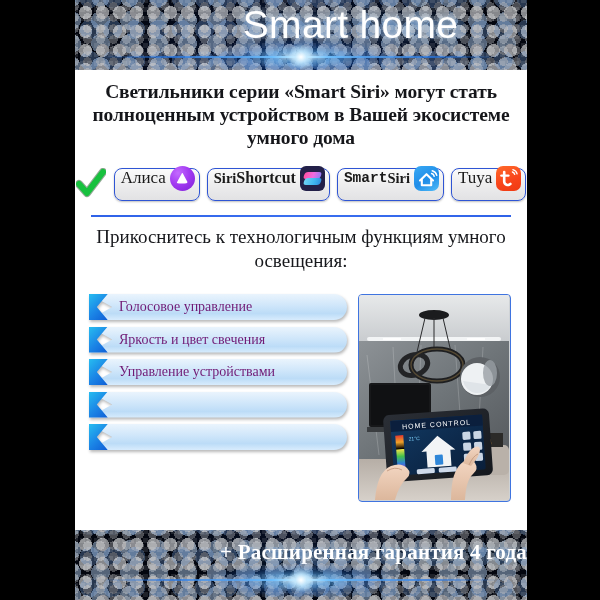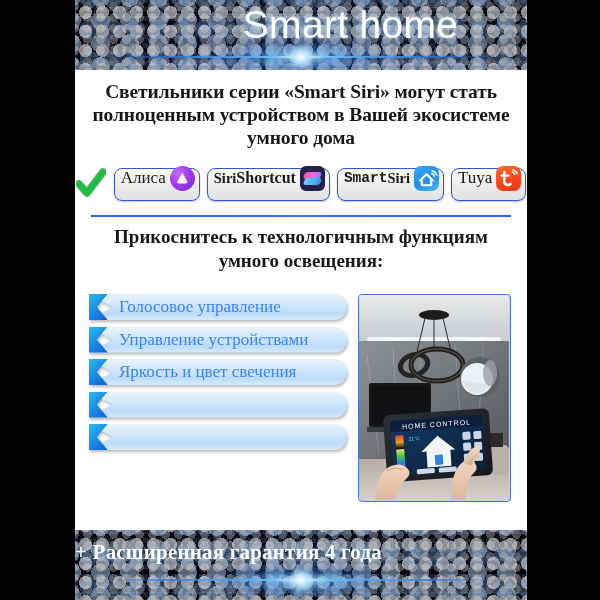--- a/index.html
+++ b/index.html
@@ -283,21 +283,21 @@
   }
 
   
   .subhead {
     position: absolute;
     left: 14px;
     top: 153px;
     width: 424px;
     text-align: center;
     font-family: "Liberation Serif", serif;
-    font-weight: bold;
+    font-weight: normal;
     font-size: 19px;
     line-height: 24px;
     color: #17181c;
   }
 
   
   .features {
     position: absolute;
     left: 14px;
     top: 222px;
@@ -327,22 +327,22 @@
     clip-path: polygon(0% 0%, 72% 0%, 30% 50%, 72% 100%, 0% 100%);
   }
   .feature .label {
     position: absolute;
     left: 30px;
     top: 0;
     right: 6px;
     height: 26px;
     line-height: 26px;
     font-family: "Liberation Serif", serif;
-    font-size: 17px;
-    color: #3b82f6;
+    font-size: 14px;
+    color: #701a75;
     white-space: nowrap;
     overflow: hidden;
   }
 
   
   .photo {
     position: absolute;
     left: 283px;
     top: 222px;
     width: 153px;
@@ -361,21 +361,21 @@
     left: 0;
     top: 529px;
     width: 452px;
     height: 71px;
   }
   .footer-title {
     position: absolute;
     left: 0;
     top: 11px;
     width: 452px;
-    text-align: left;
+    text-align: right;
     color: #ffffff;
     font-family: "Liberation Serif", serif;
     font-weight: bold;
     font-size: 21px;
     letter-spacing: .2px;
     text-shadow: 0 0 10px rgba(120,190,255,.45);
   }
   .footer .flare { top: 44px; }
 
   
@@ -482,27 +482,27 @@
 
           <div class="feature">
             <span class="ribbon"></span>
             <span class="wedge"></span>
             <span class="label">Голосовое управление</span>
           </div>
 
           <div class="feature">
             <span class="ribbon"></span>
             <span class="wedge"></span>
-            <span class="label">Управление устройствами</span>
+            <span class="label">Яркость и цвет свечения</span>
           </div>
 
           <div class="feature">
             <span class="ribbon"></span>
             <span class="wedge"></span>
-            <span class="label">Яркость и цвет свечения</span>
+            <span class="label">Управление устройствами</span>
           </div>
 
           <div class="feature">
             <span class="ribbon"></span>
             <span class="wedge"></span>
           </div>
 
           <div class="feature">
             <span class="ribbon"></span>
             <span class="wedge"></span>

